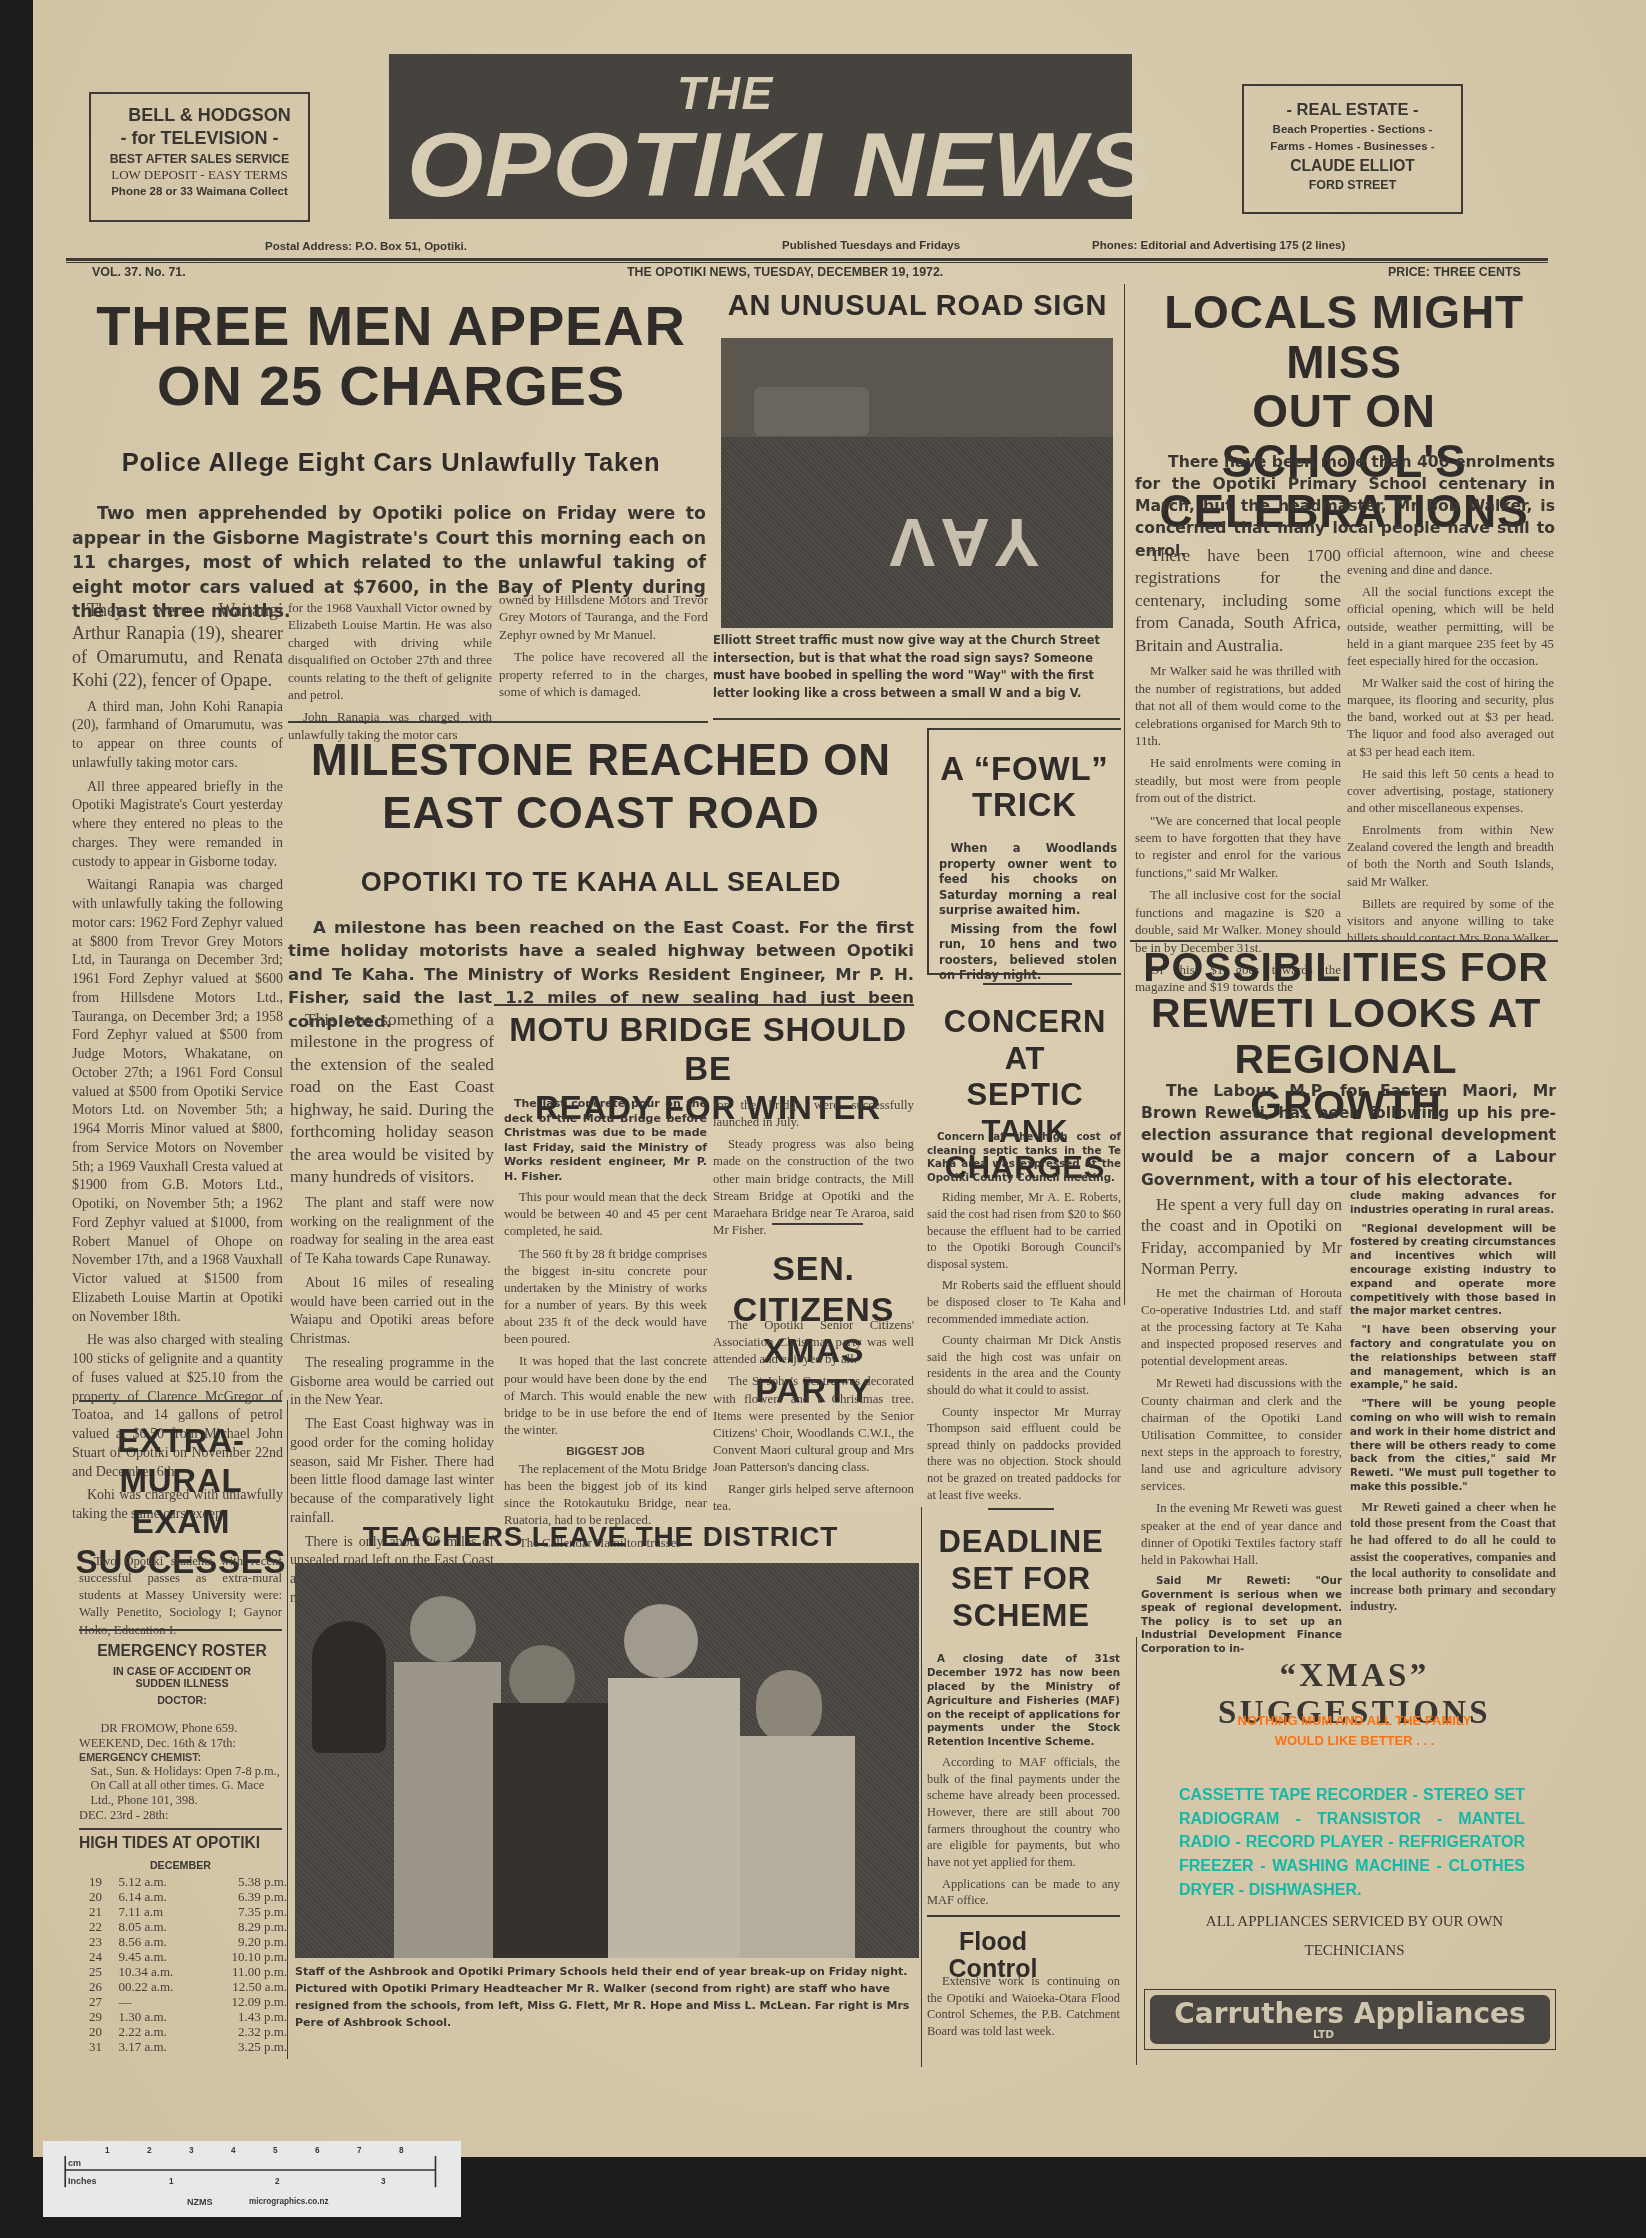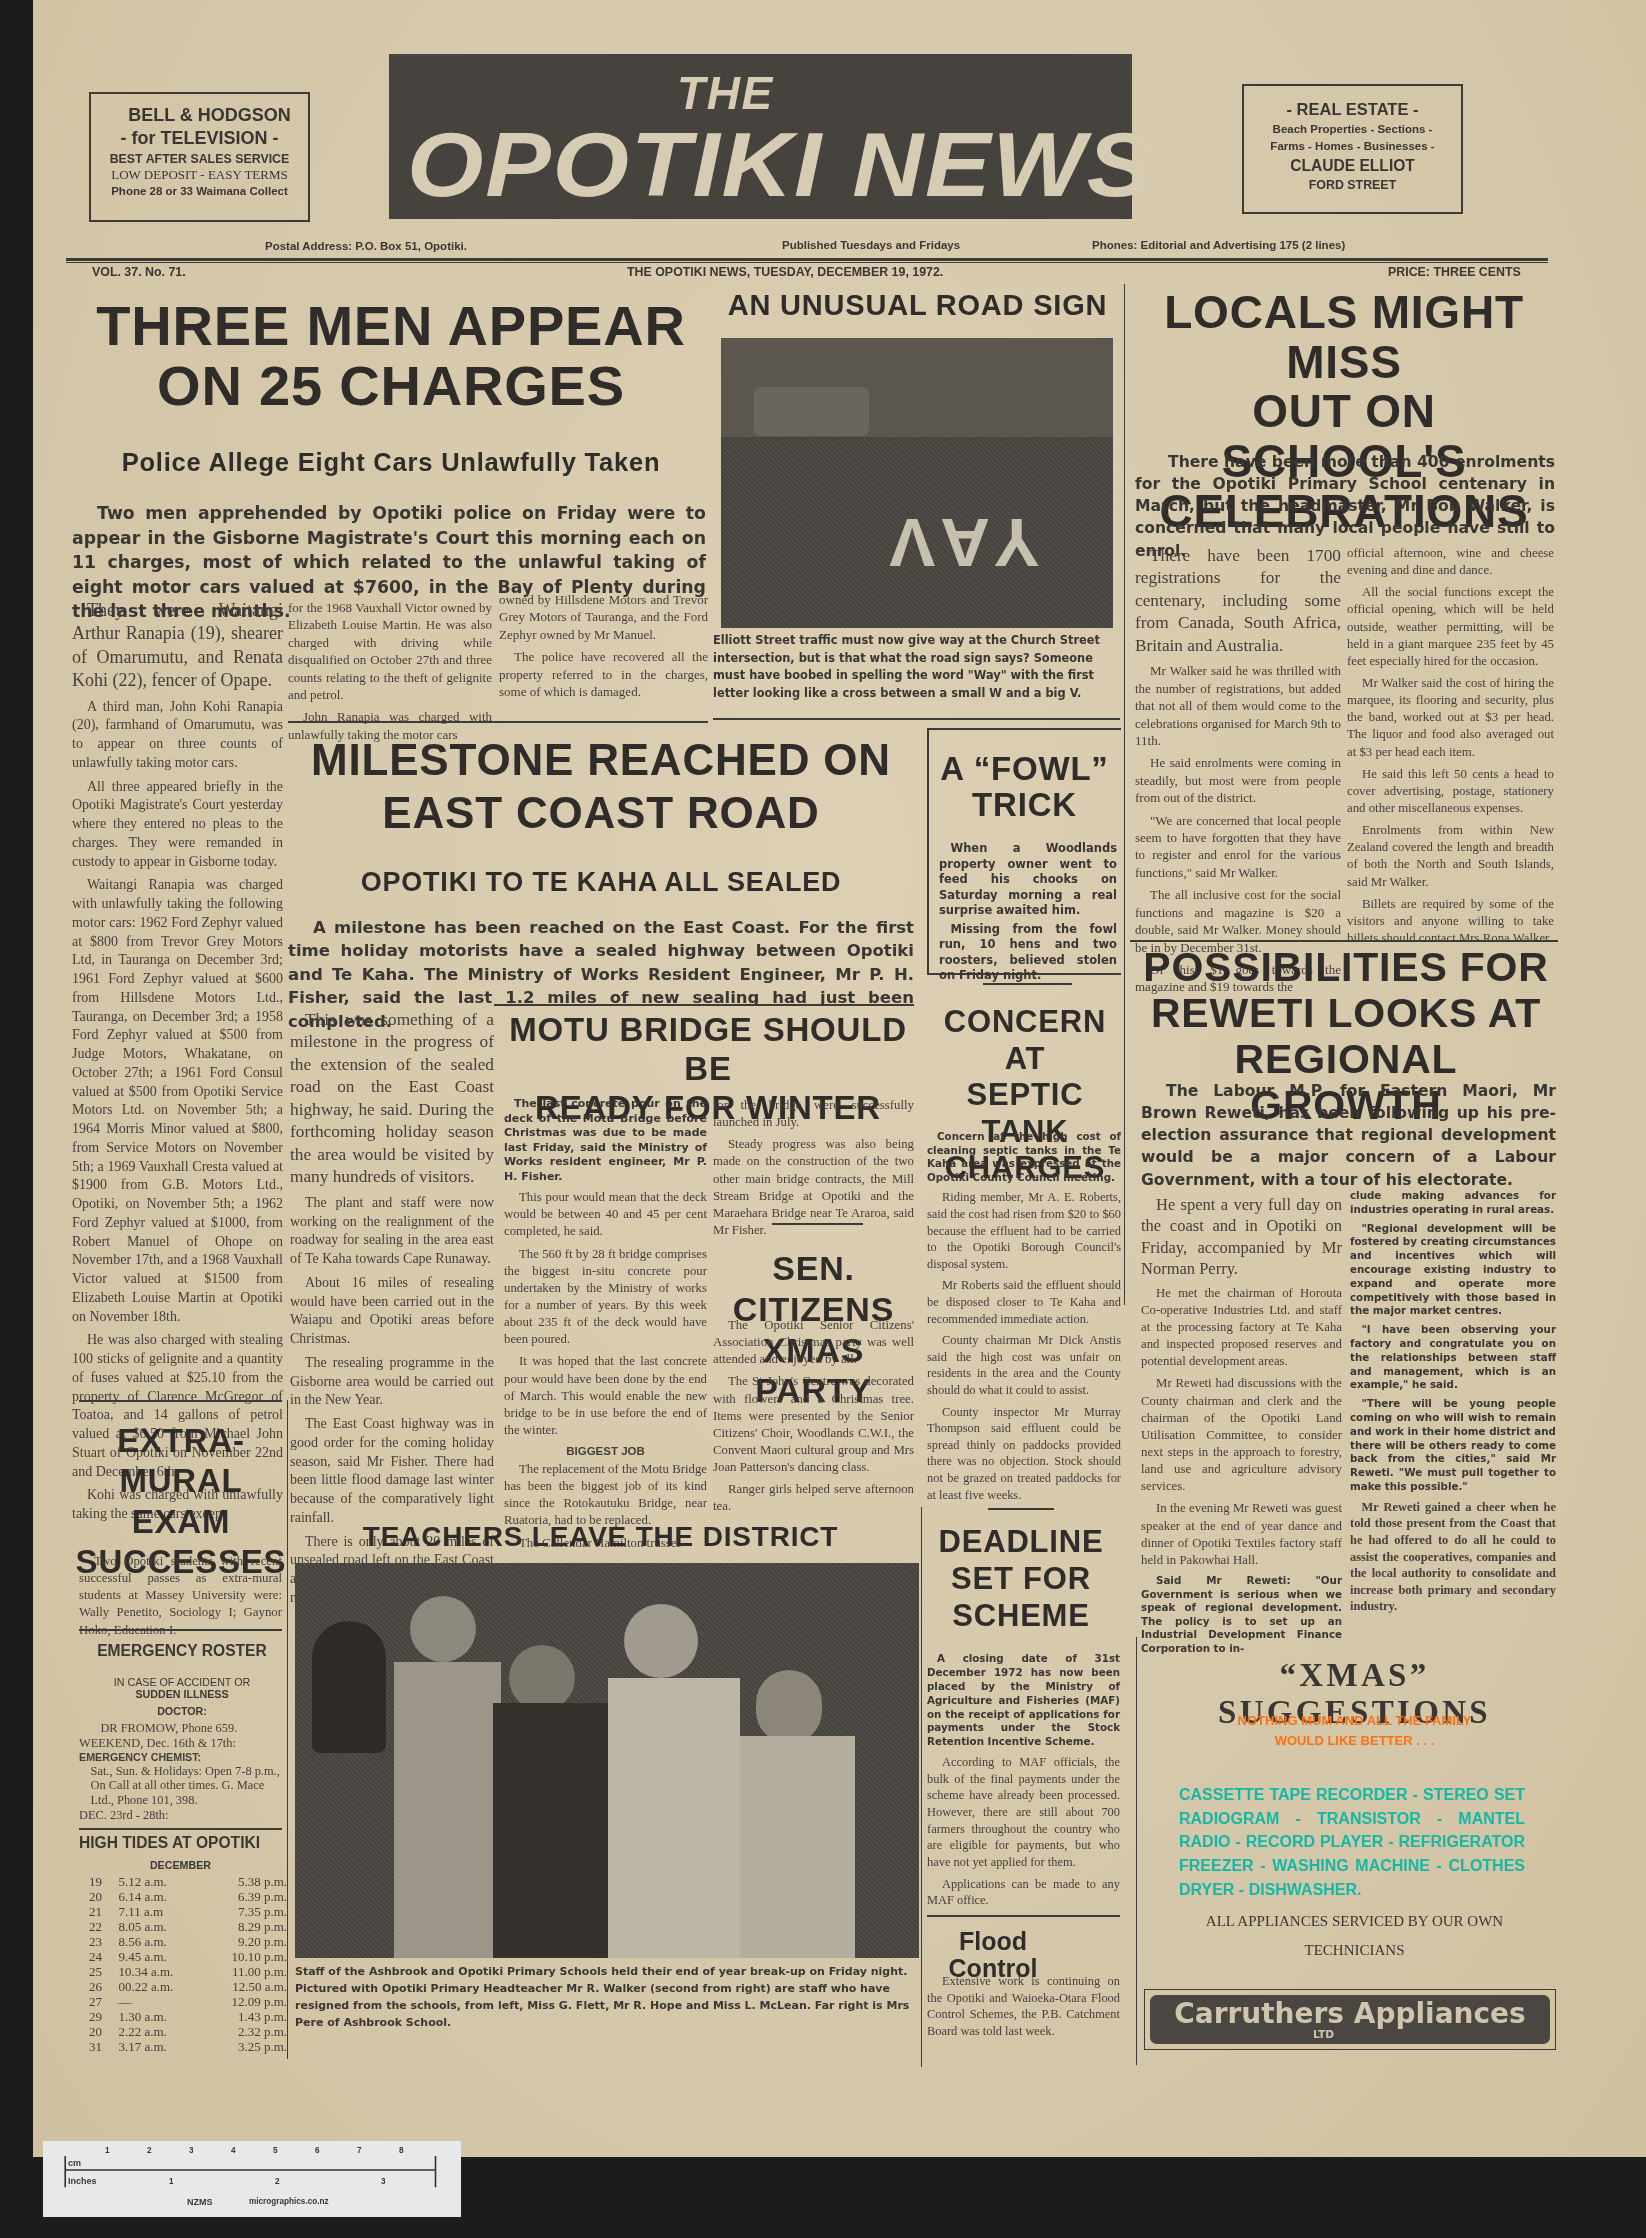--- a/index.html
+++ b/index.html
@@ -231,21 +231,21 @@
   <div>EXAM</div>
   <div>SUCCESSES</div>
 </div>
 <div class="abs body" style="left:79px;top:1553px;width:203px;font-size:12.8px;">
   <p>Two Opotiki students with recent successful passes as extra-mural students at Massey University were: Wally Penetito, Sociology I; Gaynor Hoko, Education I.</p>
 </div>
 <div class="rule" style="left:79px;top:1629px;width:203px;"></div>
 
 <div class="abs" style="left:79px;top:1642px;width:206px;text-align:center;">
   <div class="sans" style="font-weight:bold;font-size:15.6px;">EMERGENCY ROSTER</div>
-  <div class="sans" style="font-weight:normal;font-size:10.7px;margin-top:16px;">IN CASE OF ACCIDENT OR</div>
+  <div class="sans" style="font-weight:bold;font-size:10.7px;margin-top:5px;">IN CASE OF ACCIDENT OR</div>
   <div class="sans" style="font-weight:bold;font-size:10.7px;">SUDDEN ILLNESS</div>
   <div class="sans" style="font-weight:bold;font-size:10.7px;margin-top:5px;">DOCTOR:</div>
 </div>
 <div class="abs body" style="left:79px;top:1721px;width:206px;font-size:12.4px;line-height:1.2;text-align:left;">
   <div style="padding-left:21.4px;">DR FROMOW, Phone 659.</div>
   <div>WEEKEND, Dec. 16th &amp; 17th:</div>
   <div class="sans" style="font-weight:bold;font-size:10.7px;">EMERGENCY CHEMIST:</div>
   <div style="padding-left:11.5px;">Sat., Sun. &amp; Holidays: Open 7-8 p.m., On Call at all other times. G. Mace Ltd., Phone 101, 398.</div>
   <div>DEC. 23rd - 28th:</div>
 </div>

